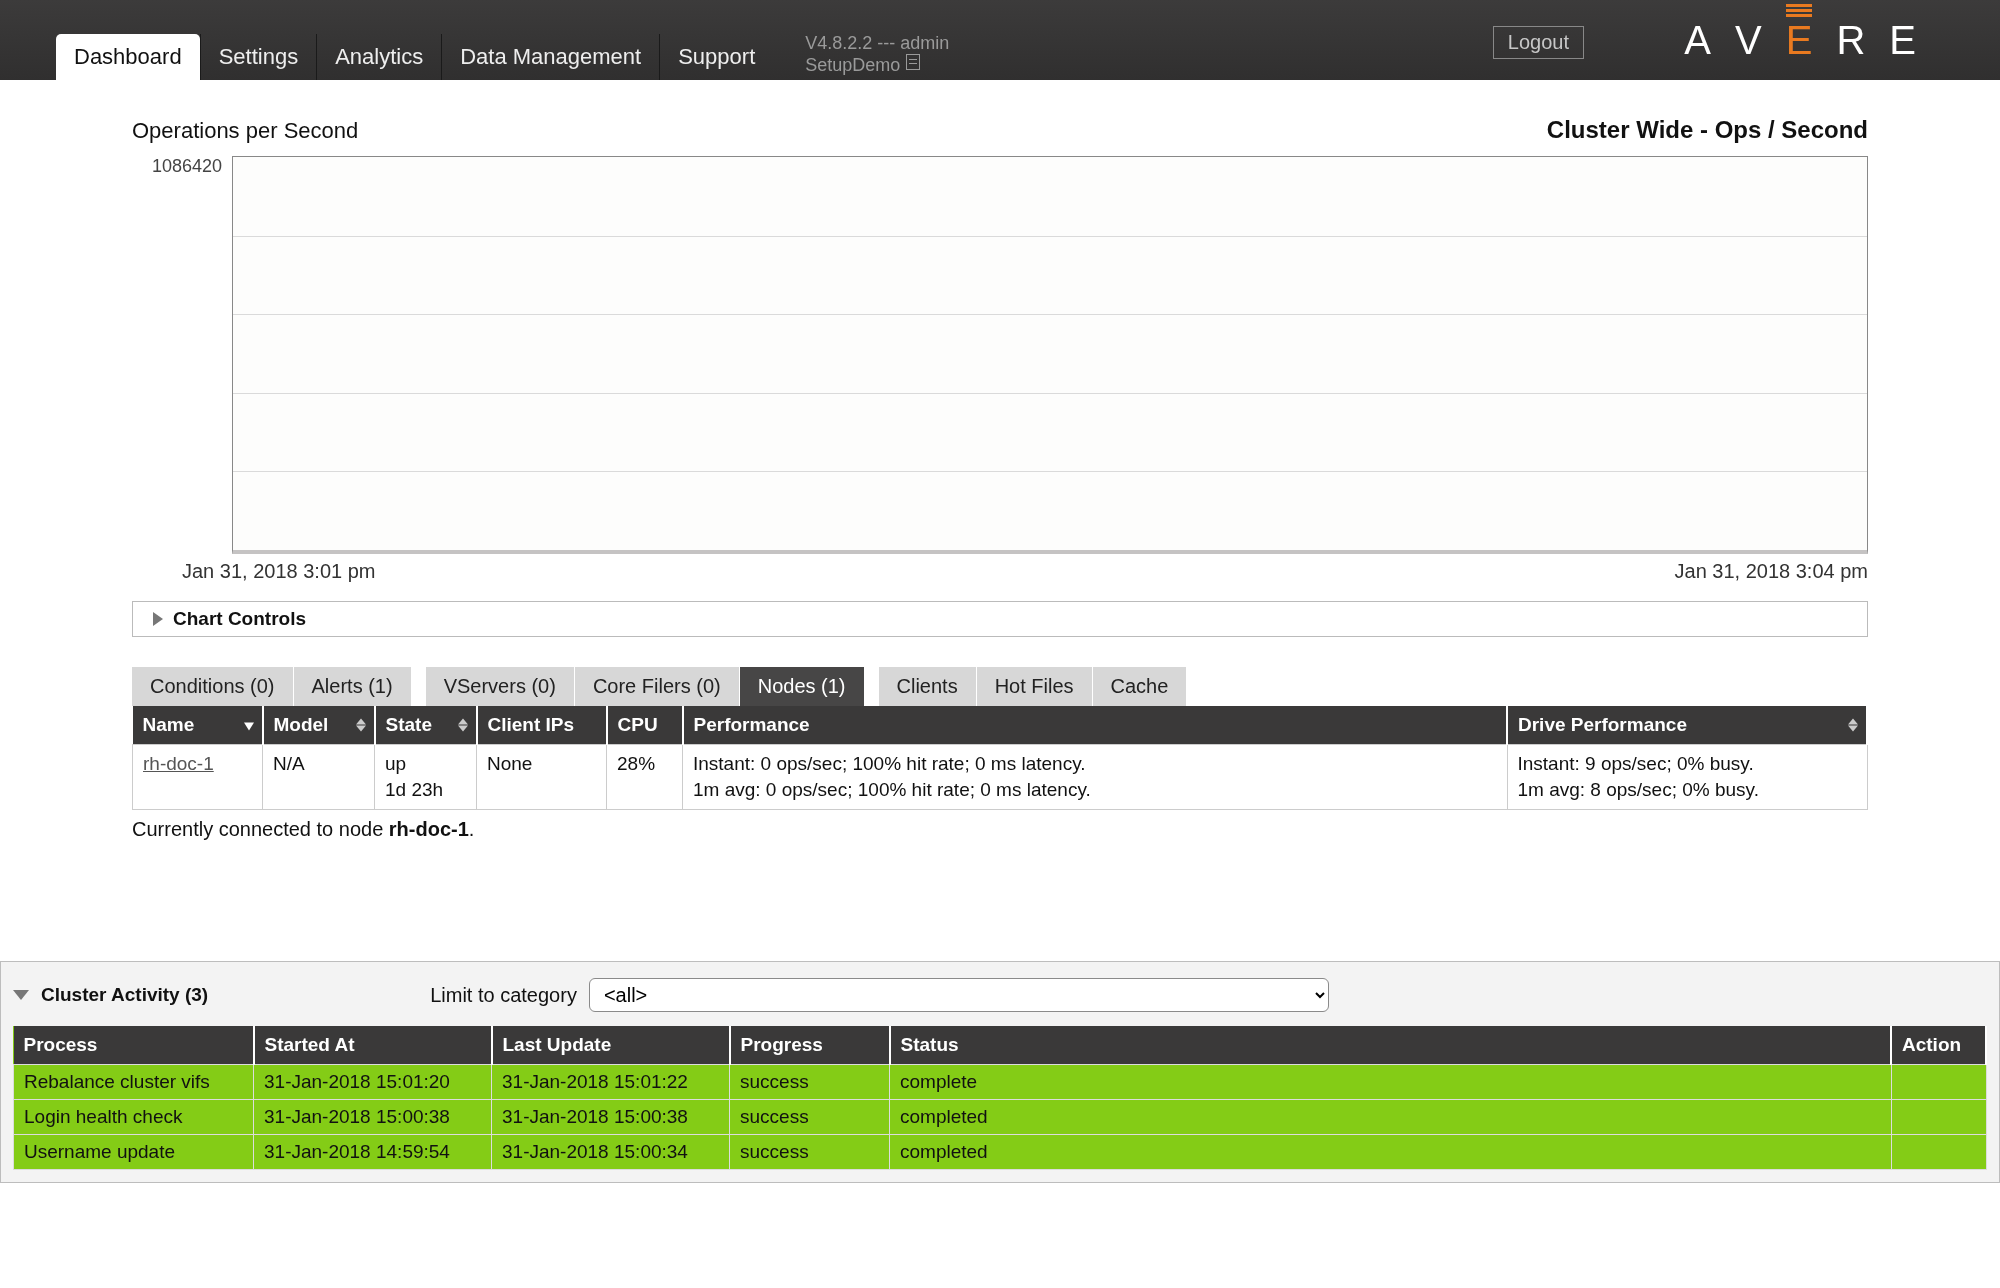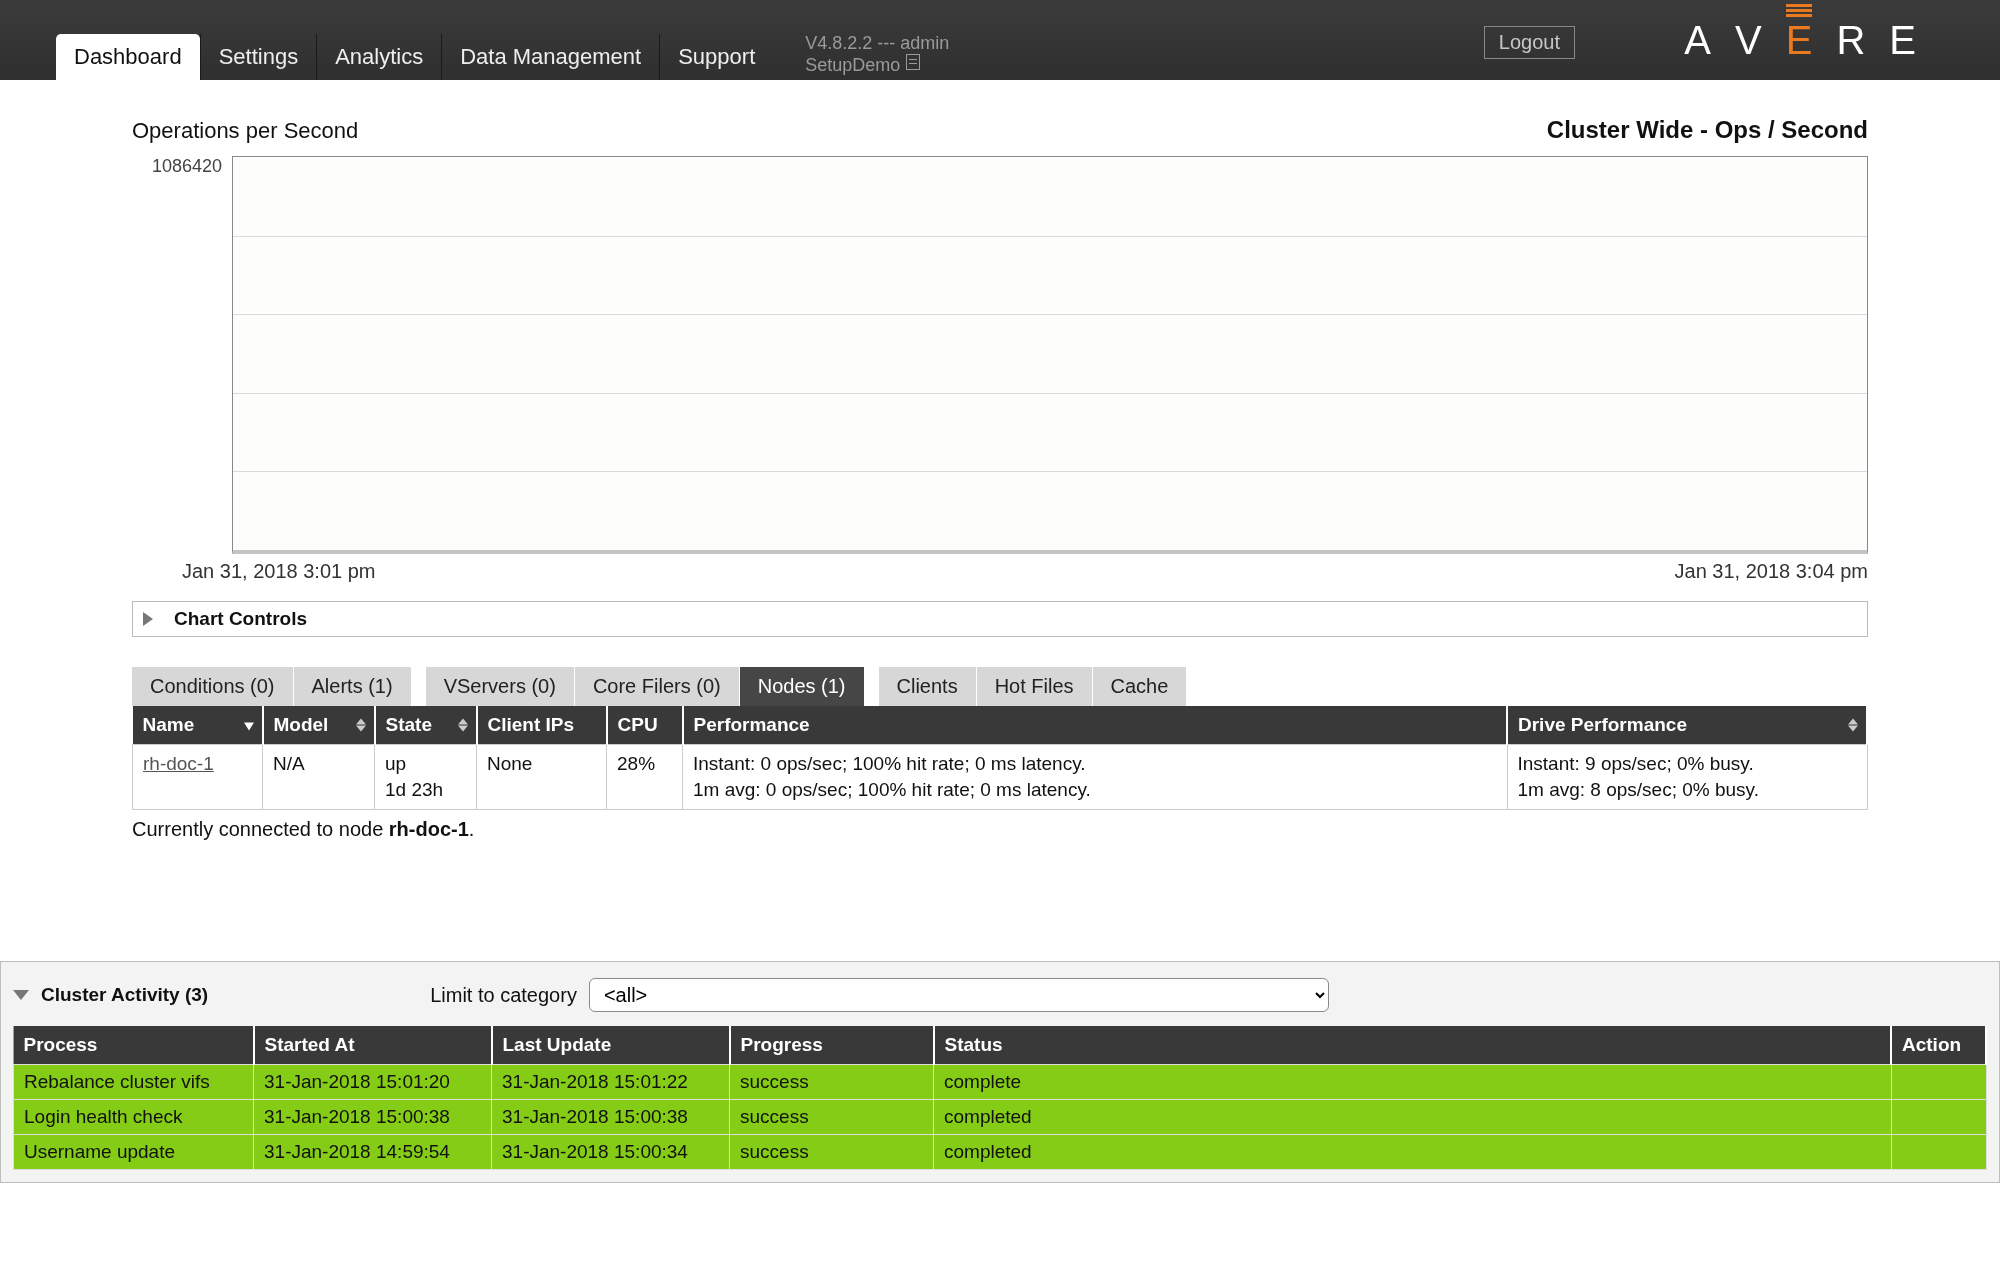--- a/index.html
+++ b/index.html
@@ -12,21 +12,21 @@
   }
 
   .topbar {
     height: 80px;
     background: linear-gradient(#3c3b3b, #302f2f);
     position: relative;
   }
 
   .logout-btn {
     position: absolute;
-    top: 26px; right: 425px;
+    top: 26px; right: 416px;
     padding: 4px 14px;
     border: 1px solid #888;
     background: transparent;
     color: #c7c7c7;
     font-size: 20px;
     cursor: pointer;
   }
 
   .logo {
     position: absolute;
@@ -141,24 +141,24 @@
     justify-content: space-between;
     margin-left: 50px;
     font-size: 20px;
     color: #333;
     padding-top: 6px;
   }
 
   .chart-controls-bar {
     margin: 18px 0 30px 0;
     border: 1px solid #bbb;
-    padding: 6px 10px;
+    padding: 6px 20px;
     display: flex;
     align-items: center;
-    gap: 21px;
+    gap: 10px;
     cursor: pointer;
   }
   .disclosure-right {
     width:0; height:0;
     border-top: 7px solid transparent;
     border-bottom: 7px solid transparent;
     border-left: 10px solid #777;
   }
 
   
@@ -417,21 +417,21 @@
       <option>&lt;all&gt;</option>
     </select>
   </div>
 
   <table class="act-table">
     <thead>
       <tr>
         <th style="width:240px">Process</th>
         <th style="width:238px">Started At</th>
         <th style="width:238px">Last Update</th>
-        <th style="width:204px">Progress</th>
+        <th style="width:160px">Progress</th>
         <th>Status</th>
         <th style="width:95px">Action</th>
       </tr>
     </thead>
     <tbody>
       <tr>
         <td>Rebalance cluster vifs</td>
         <td>31-Jan-2018 15:01:20</td>
         <td>31-Jan-2018 15:01:22</td>
         <td>success</td>

